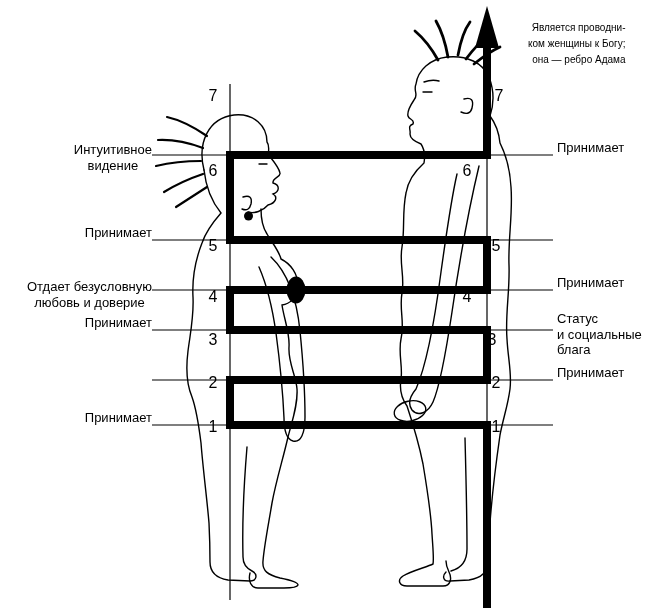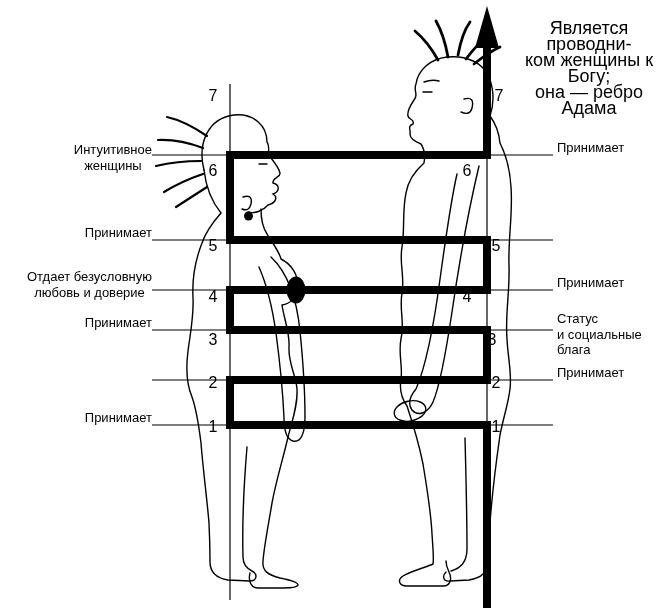--- a/index.html
+++ b/index.html
@@ -17,26 +17,26 @@
     position: absolute;
     font-size: 13px;
     line-height: 15.5px;
     white-space: pre-line;
     transform: translateY(-50%);
   }
   .label.left  { right: 512px; text-align: center; }
   .label.right { left: 557px; text-align: left; }
   .top-note {
     position: absolute;
-    left: 514px;
+    left: 528px;
     top: 20px;
-    font-size: 18px;
+    font-size: 10px;
     line-height: 16px;
     white-space: pre-line;
-    text-align: center;
+    text-align: right;
   }
   .num {
     position: absolute;
     font-size: 16px;
     transform: translate(-50%, -50%);
   }
 </style>
 </head>
 <body>
 
@@ -100,23 +100,23 @@
     <polygon points="487,6 499,48 475,48" fill="#000"></polygon>
 
     <ellipse cx="296" cy="290" rx="9.5" ry="13.5" fill="#000"></ellipse>
   </svg>
 
   <div class="top-note">Является проводни-
 ком женщины к Богу;
 она — ребро Адама</div>
 
   <div class="label left" style="top:157px">Интуитивное
-женщины</div>
+видение</div>
   <div class="label left" style="top:233px">Принимает</div>
-  <div class="label left" style="top:284px">Отдает безусловную
+  <div class="label left" style="top:294px">Отдает безусловную
 любовь и доверие</div>
   <div class="label left" style="top:323px">Принимает</div>
   <div class="label left" style="top:418px">Принимает</div>
 
   <div class="label right" style="top:148px">Принимает</div>
   <div class="label right" style="top:283px">Принимает</div>
   <div class="label right" style="top:334px">Статус
 и социальные
 блага</div>
   <div class="label right" style="top:373px">Принимает</div>

